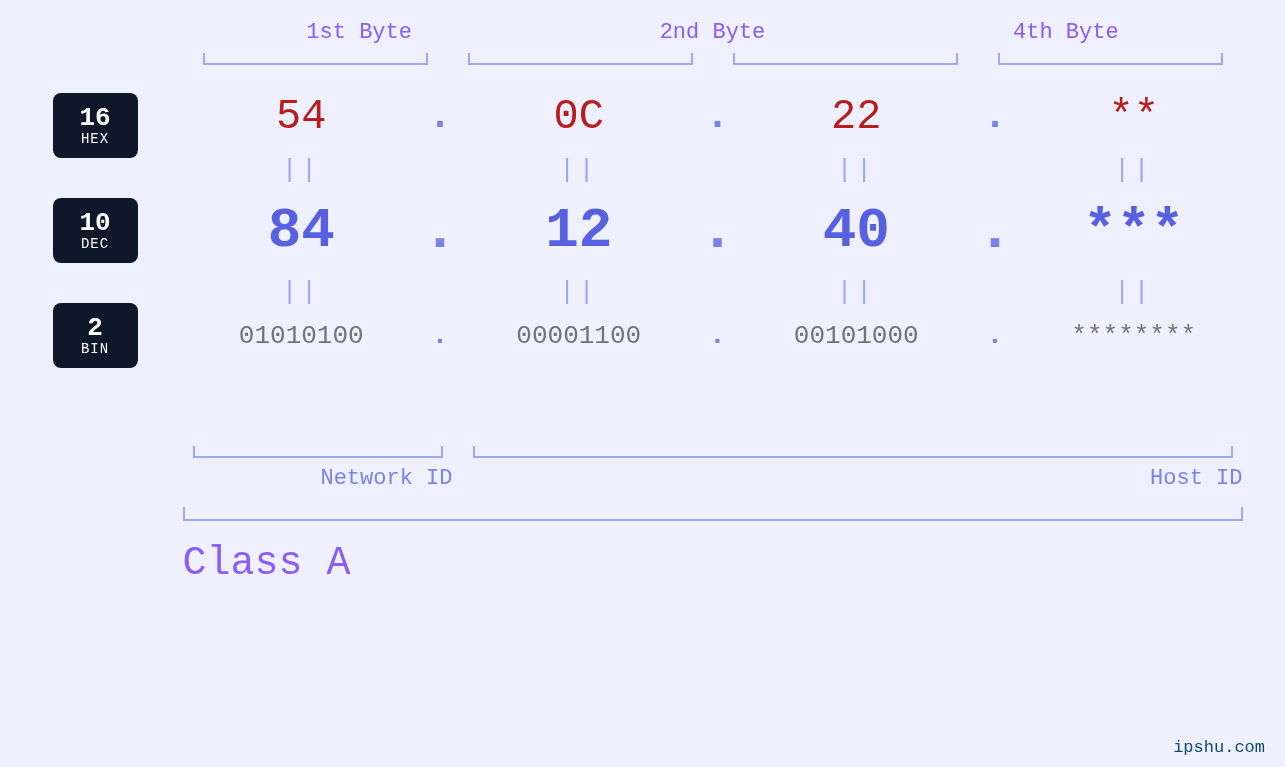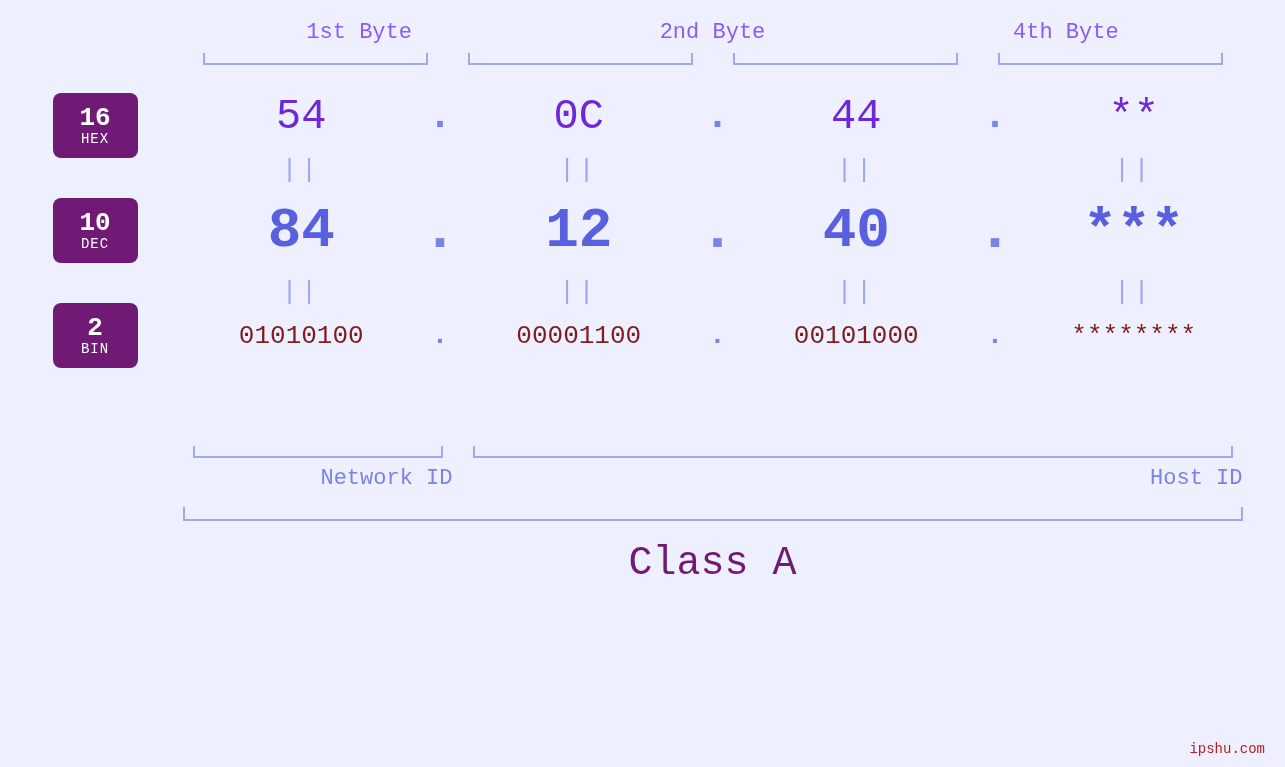--- a/index.html
+++ b/index.html
@@ -94,21 +94,21 @@
       display: flex;
       flex-direction: column;
       width: 130px;
       justify-content: space-around;
       padding-top: 10px;
       padding-bottom: 60px;
       gap: 40px;
     }
 
     .base-badge {
-      background-color: #701a75;
+      background-color: #0f172a;
       color: white;
       border-radius: 8px;
       width: 85px;
       height: 65px;
       display: flex;
       flex-direction: column;
       align-items: center;
       justify-content: center;
       font-size: 22px;
       font-weight: bold;
@@ -150,34 +150,34 @@
     .dot-sep {
       width: 40px;
       text-align: center;
       color: #7b82e8;
       font-size: 40px;
       font-weight: bold;
       line-height: 1;
     }
 
     .hex-val {
-      color: #6d28d9;
+      color: #b91c1c;
       font-size: 42px;
       font-family: 'Courier New', Courier, monospace;
     }
 
     .dec-val {
       color: #5860e0;
       font-size: 56px;
       font-family: 'Courier New', Courier, monospace;
       font-weight: bold;
     }
 
     .bin-val {
-      color: #7f1d1d;
+      color: #737373;
       font-size: 26px;
       font-family: 'Courier New', Courier, monospace;
     }
 
     .equals-sep {
       display: flex;
       align-items: center;
       justify-content: space-around;
       padding: 4px 0;
     }
@@ -327,34 +327,34 @@
     .outer-bracket .right-tick {
       position: absolute;
       bottom: 0;
       right: 0;
       width: 2px;
       height: 14px;
       background-color: #a0a8f0;
     }
 
     .class-label {
-      text-align: center;
-      color: #701a75;
+      text-align: left;
+      color: #8b5cf6;
       font-size: 40px;
       font-family: 'Courier New', Courier, monospace;
       padding: 10px 0;
     }
 
     
     .watermark {
       position: absolute;
       bottom: 10px;
       right: 20px;
-      color: #b91c1c;
-      font-size: 14px;
+      color: #0c4a6e;
+      font-size: 17px;
       font-family: 'Courier New', Courier, monospace;
     }
   </style>
 </head>
 <body>
 
 <div class="container">
 
   <div class="byte-headers">
     <div class="byte-header">1st Byte</div>
@@ -399,21 +399,21 @@
       <div class="value-row">
         <div class="value-cell">
           <span class="hex-val">54</span>
         </div>
         <div class="dot-sep">.</div>
         <div class="value-cell">
           <span class="hex-val">0C</span>
         </div>
         <div class="dot-sep">.</div>
         <div class="value-cell">
-          <span class="hex-val">44</span>
+          <span class="hex-val">22</span>
         </div>
         <div class="dot-sep">.</div>
         <div class="value-cell">
           <span class="hex-val">**</span>
         </div>
       </div>
 
       <div class="equals-sep">
         <div class="equals-cell">||</div>
         <div class="equals-dot"></div>

